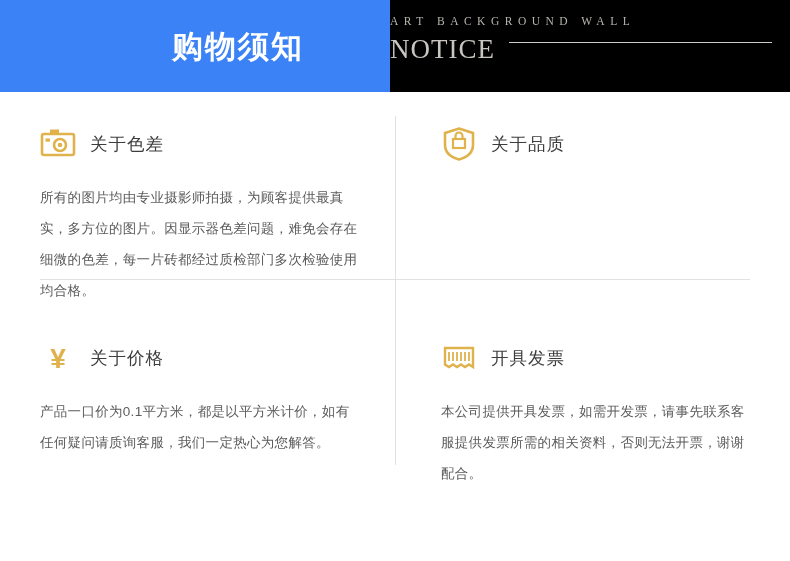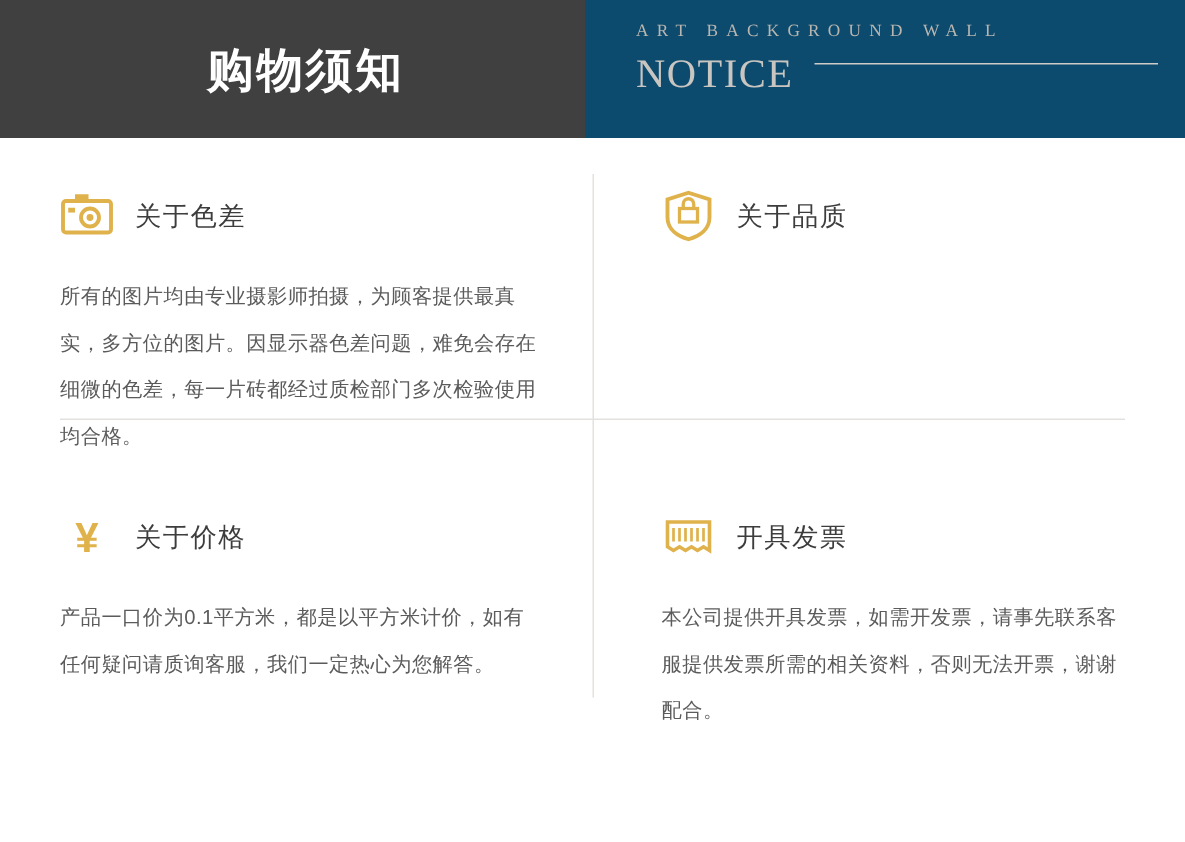--- a/index.html
+++ b/index.html
@@ -23,40 +23,39 @@
   
   .header {
     position: relative;
     height: 92px;
     display: flex;
     align-items: stretch;
     background: #f1f0ee;
   }
   .header-red {
     width: 390px;
-    background: #404040;
+    background: #3b82f6;
     display: flex;
     align-items: center;
     justify-content: flex-end;
     box-sizing: border-box;
-    padding-right: 120px;
+    padding-right: 86px;
   }
   .header-red-title {
     color: #ffffff;
     font-size: 31px;
     font-weight: bold;
     letter-spacing: 2px;
     line-height: 1;
   }
   .header-right {
     flex: 1;
     position: relative;
-    background: #0c4a6e;
-    box-sizing: border-box;
-    padding-left: 34px;
+    background: #000000;
+    box-sizing: border-box;
     padding-top: 16px;
   }
   .header-sub-en {
     color: #b9b6b0;
     font-size: 11.5px;
     letter-spacing: 5.5px;
     font-family: "Liberation Serif", serif;
     line-height: 1;
     margin-bottom: 8px;
   }

